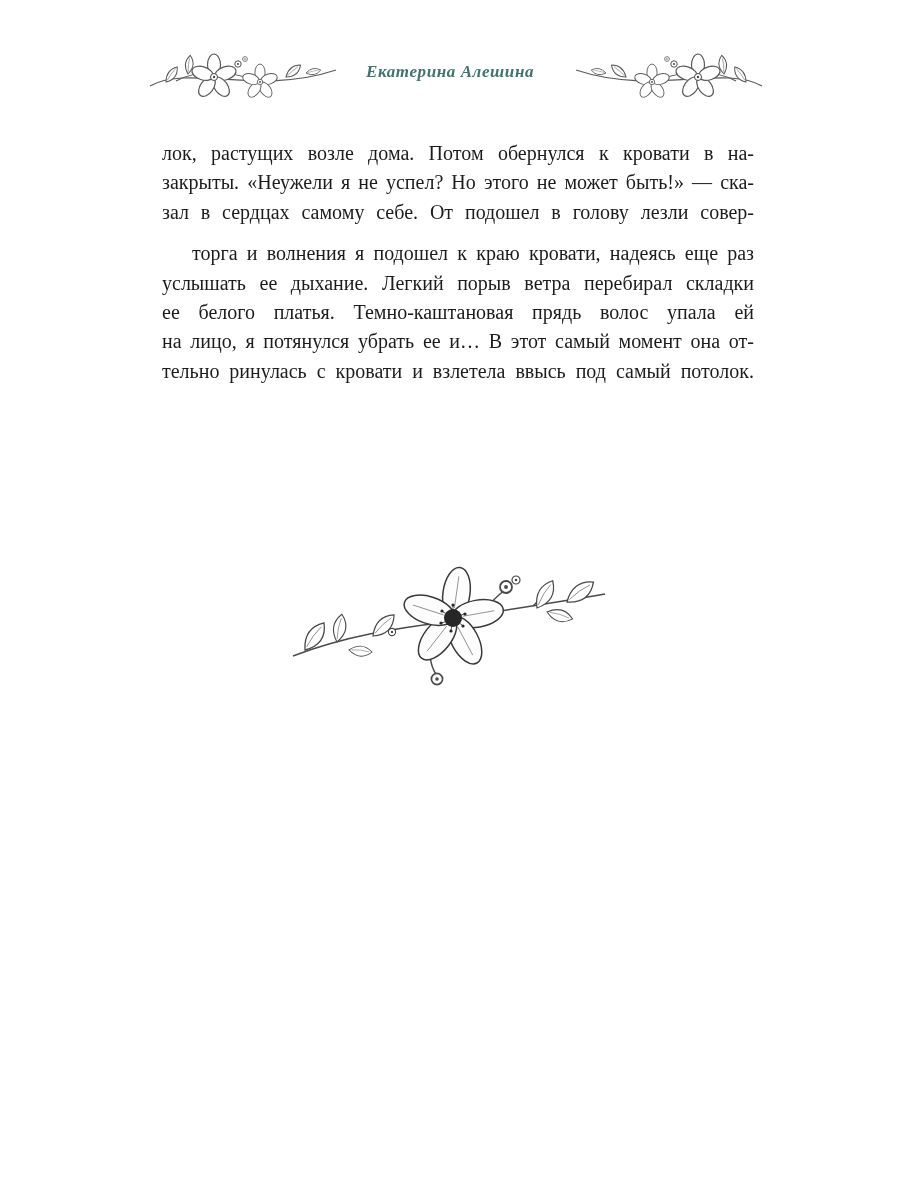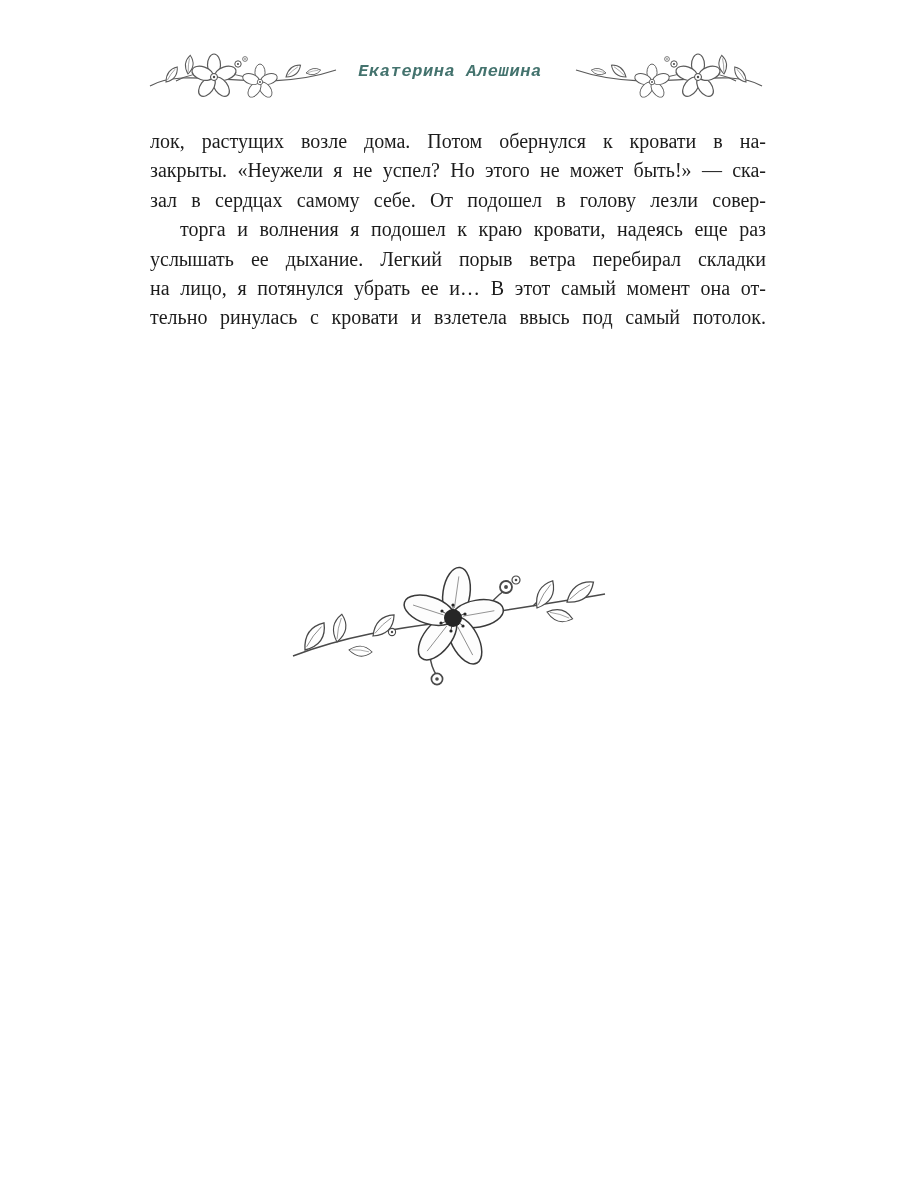--- a/index.html
+++ b/index.html
@@ -19,36 +19,36 @@
     top: 46px; left: 0;
     width: 100%; height: 62px;
   }
   .ornament { position: absolute; top: 4px; }
   .ornament.left  { left: 148px; }
   .ornament.right { right: 136px; transform: scaleX(-1); }
   .author {
     position: absolute;
     top: 16px; left: 0; width: 100%;
     text-align: center;
-    font-family: Liberation Mono, monospace;
+    font-family: Liberation Serif, serif;
     font-style: italic;
     font-weight: bold;
     font-size: 17px;
     letter-spacing: 0.6px;
     color: var(--author-color, #44736e);
   }
   .body-text {
     position: absolute;
     top: 127px; left: 150px;
     width: 616px;
     font-size: 20px;
     line-height: 29.4px;
     color: var(--body-color, #1c1c1c);
   }
-  .para { margin: 0; }
+  .para { margin: 12px; }
   .line {
     text-align: justify;
     text-align-last: justify;
     -moz-text-align-last: justify;
     white-space: normal;
   }
   .line.last {
     text-align-last: left;
     -moz-text-align-last: left;
   }
@@ -133,20 +133,21 @@
 
   <main class="body-text">
       <div class="para">
         <div class="line">лок, растущих возле дома. Потом обернулся к кровати в на-</div>
         <div class="line">закрыты. «Неужели я не успел? Но этого не может быть!» — ска-</div>
         <div class="line">зал в сердцах самому себе. От подошел в голову лезли совер-</div>
       </div>
       <div class="para indent">
         <div class="line">торга и волнения я подошел к краю кровати, надеясь еще раз</div>
         <div class="line">услышать ее дыхание. Легкий порыв ветра перебирал складки</div>
+        <div class="line">ее белого платья. Темно-каштановая прядь волос упала ей</div>
         <div class="line">на лицо, я потянулся убрать ее и… В этот самый момент она от-</div>
         <div class="line">тельно ринулась с кровати и взлетела ввысь под самый потолок.</div>
       </div>
     </main>
 
   <div class="vignette">
     <svg width="330" height="140" viewBox="0 0 330 140">
 
       <g fill="none" stroke="#4a4a4a" stroke-width="1.5">
         <path d="M8 100 C 60 80, 112 72, 162 66"></path>

